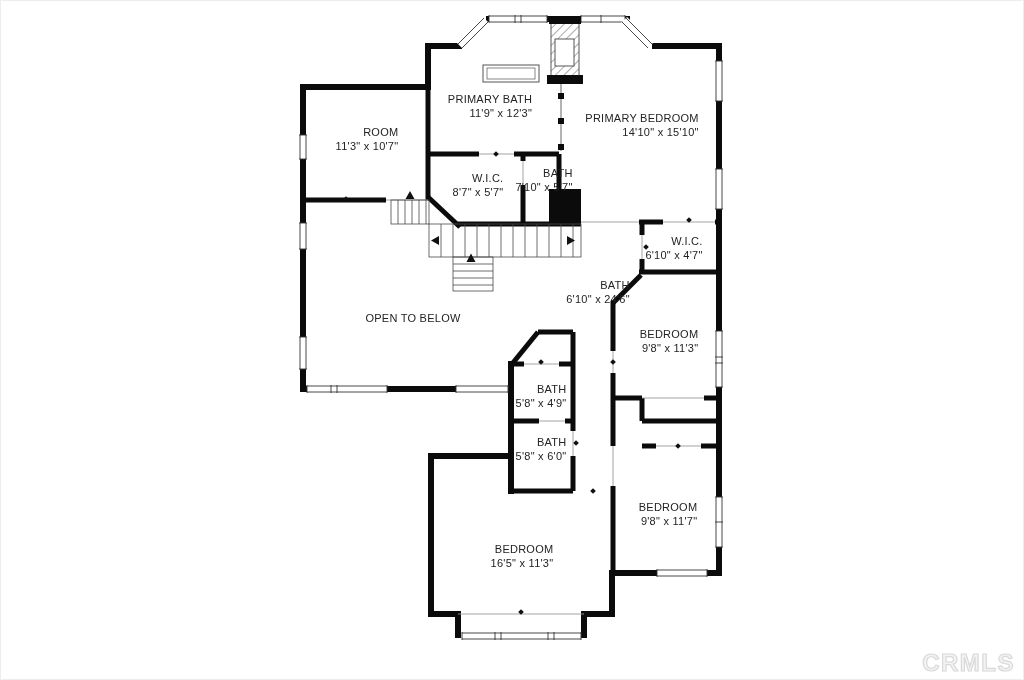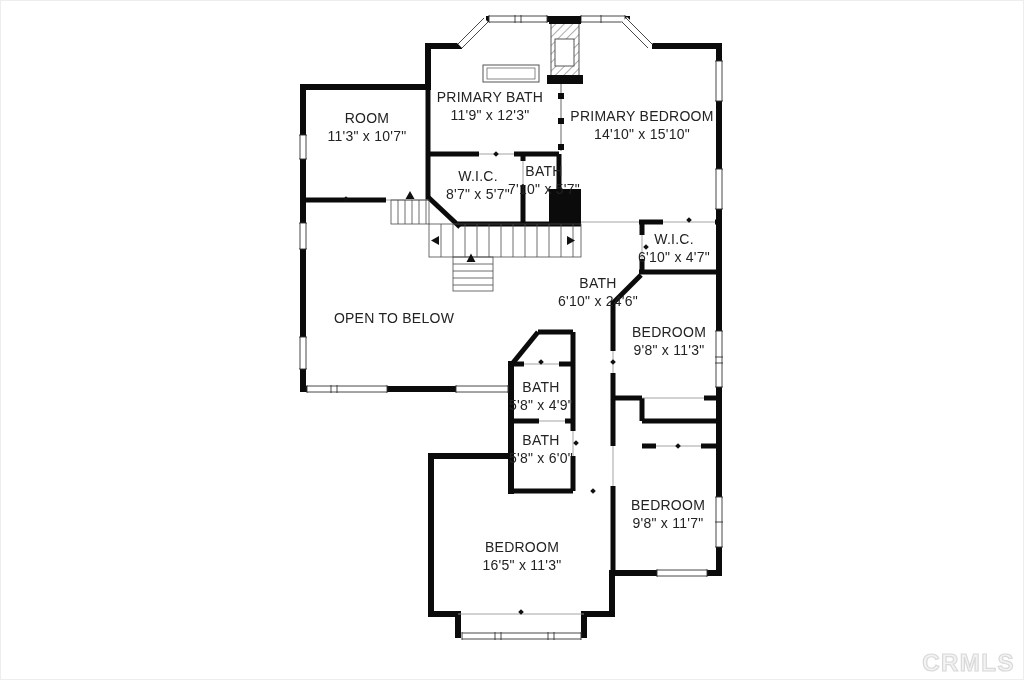--- a/index.html
+++ b/index.html
@@ -4,21 +4,21 @@
 <style>
   html,body{margin:0;padding:0;background:#fff;}
   .stage{
     position:relative;width:1024px;height:680px;background:#ffffff;
     border:1px solid #ededed;box-sizing:border-box;overflow:hidden;
     font-family:"Liberation Sans", sans-serif;
   }
   .plan-svg{position:absolute;left:0;top:0;}
   .room-label{
     position:absolute;transform:translate(-50%,-50%);
-    text-align:center;color:#232323;font-size:14px;line-height:1.3;
+    text-align:right;color:#232323;font-size:11px;line-height:1.3;
     letter-spacing:.25px;white-space:nowrap;
   }
   .room-label .nm{display:block;}
   .room-label .dims{display:block;}
   .watermark{
     position:absolute;right:8px;bottom:2px;
     font-size:24px;font-weight:bold;letter-spacing:1.5px;
     color:#f3f3f3;text-align:center;-webkit-text-stroke:1.2px #d9d9d9;
   }
 </style>
@@ -295,21 +295,21 @@
       <rect x="675" y="443" width="4" height="4" transform="rotate(45 677 445)"></rect>
       <rect x="590" y="488" width="4" height="4" transform="rotate(45 592 490)"></rect>
       <rect x="518" y="609" width="4" height="4" transform="rotate(45 520 611)"></rect>
     </g>
   </svg>
 
   <div class="room-label" style="left:489px;top:105px">
     <span class="nm">PRIMARY BATH</span>
     <span class="dims">11'9" x 12'3"</span>
   </div>
-  <div class="room-label" style="left:366px;top:126px">
+  <div class="room-label" style="left:366px;top:138px">
     <span class="nm">ROOM</span>
     <span class="dims">11'3" x 10'7"</span>
   </div>
   <div class="room-label" style="left:477px;top:184px">
     <span class="nm">W.I.C.</span>
     <span class="dims">8'7" x 5'7"</span>
   </div>
   <div class="room-label" style="left:543px;top:179px">
     <span class="nm">BATH</span>
     <span class="dims">7'10" x 5'7"</span>
@@ -323,21 +323,21 @@
     <span class="dims">6'10" x 4'7"</span>
   </div>
   <div class="room-label" style="left:597px;top:291px">
     <span class="nm">BATH</span>
     <span class="dims">6'10" x 24'6"</span>
   </div>
   <div class="room-label" style="left:668px;top:340px">
     <span class="nm">BEDROOM</span>
     <span class="dims">9'8" x 11'3"</span>
   </div>
-  <div class="room-label" style="left:393px;top:317px">
+  <div class="room-label" style="left:412px;top:317px">
     <span class="nm">OPEN TO BELOW</span>
   </div>
   <div class="room-label" style="left:540px;top:395px">
     <span class="nm">BATH</span>
     <span class="dims">5'8" x 4'9"</span>
   </div>
   <div class="room-label" style="left:540px;top:448px">
     <span class="nm">BATH</span>
     <span class="dims">5'8" x 6'0"</span>
   </div>

